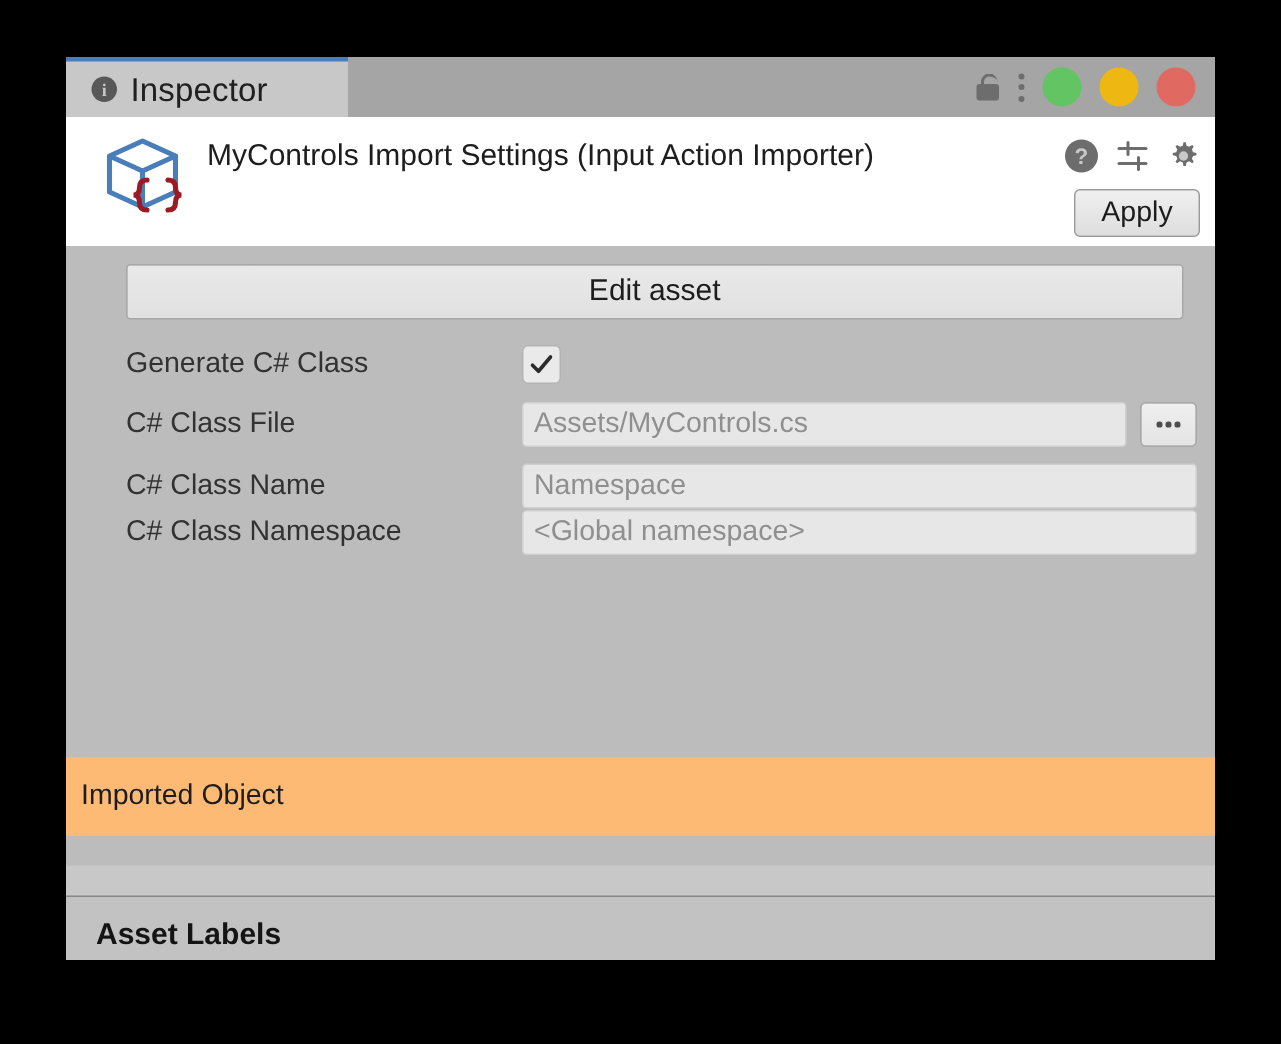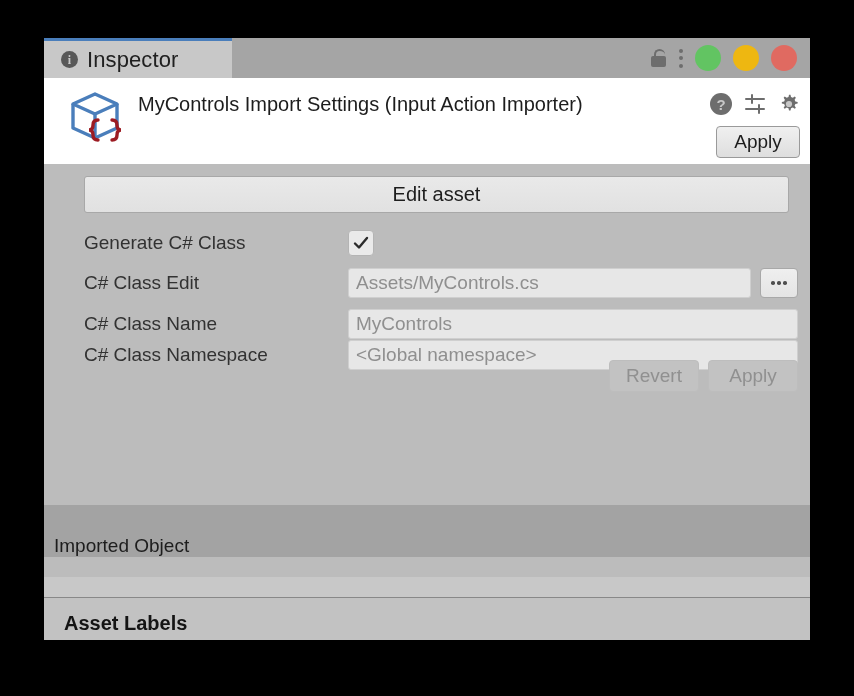--- a/index.html
+++ b/index.html
@@ -266,24 +266,24 @@
     justify-content: center;
     font-size: 19px;
     color: #909090;
     padding: 0 12px;
     cursor: default;
   }
 
   
   #imported-object-section {
     position: relative;
-    background: #a3a3a3;
+    background: #fdba74;
     height: 52px;
     display: flex;
-    align-items: flex-end;
+    align-items: center;
     padding-left: 10px;
     box-sizing: border-box;
   }
   #imported-object-label {
     font-size: 19px;
     color: #1d1d1d;
   }
   #gap-band {
     height: 20px;
     background: #bcbcbc;
@@ -374,43 +374,39 @@
     <div class="field-row" style="top:62px;">
       <span class="field-label">Generate C# Class</span>
       <span id="checkbox-generate">
         <svg width="18" height="18" viewBox="0 0 18 18">
           <path d="M3 9.5 L7 13.5 L15 4" fill="none" stroke="#2b2b2b" stroke-width="2.4" stroke-linecap="round" stroke-linejoin="round"></path>
         </svg>
       </span>
     </div>
 
     <div class="field-row" style="top:102px;">
-      <span class="field-label">C# Class Edit</span>
+      <span class="field-label">C# Class File</span>
       <span class="text-field">Assets/MyControls.cs</span>
       <span id="browse-button">
         <i></i>
           <i></i>
           <i></i>
       </span>
     </div>
 
     <div class="field-row" style="top:143px;">
       <span class="field-label">C# Class Name</span>
-      <span class="text-field">MyControls</span>
+      <span class="text-field">Namespace</span>
     </div>
 
     <div class="field-row" style="top:174px;">
       <span class="field-label">C# Class Namespace</span>
       <span class="text-field">&lt;Global namespace&gt;</span>
     </div>
 
-    <div id="action-buttons">
-      <span class="action-button">Revert</span>
-      <span class="action-button">Apply</span>
-    </div>
   </div>
 
   <div id="imported-object-section">
     <span id="imported-object-label">Imported Object</span>
   </div>
 
   <div id="gap-band"></div>
 
   <div id="asset-labels-section">
     <span id="asset-labels-label">Asset Labels</span>

